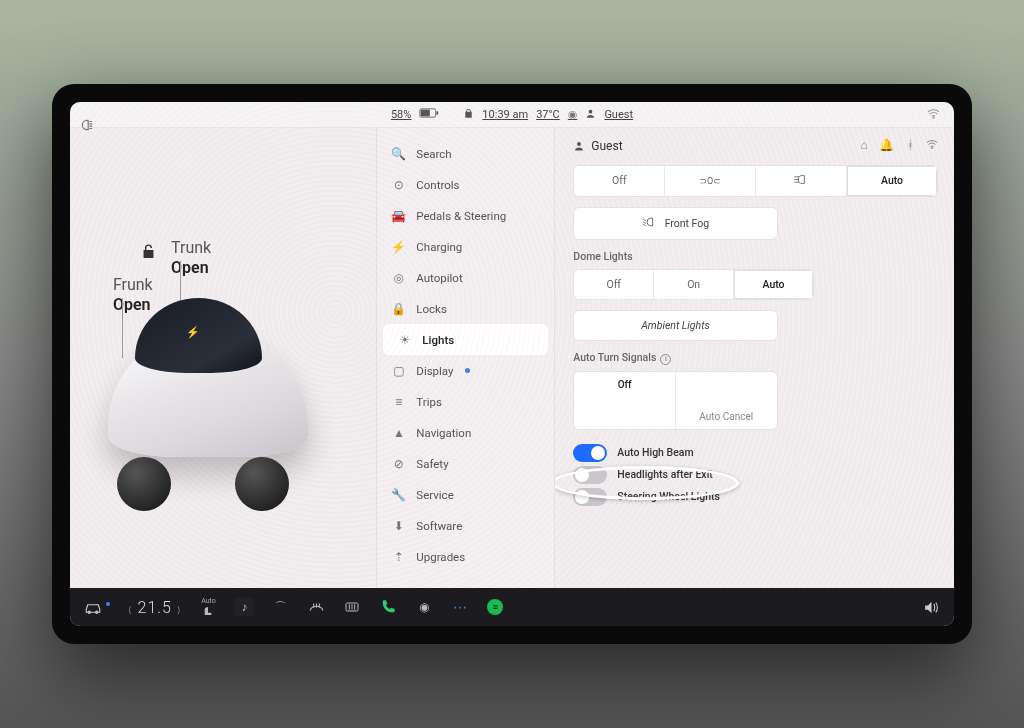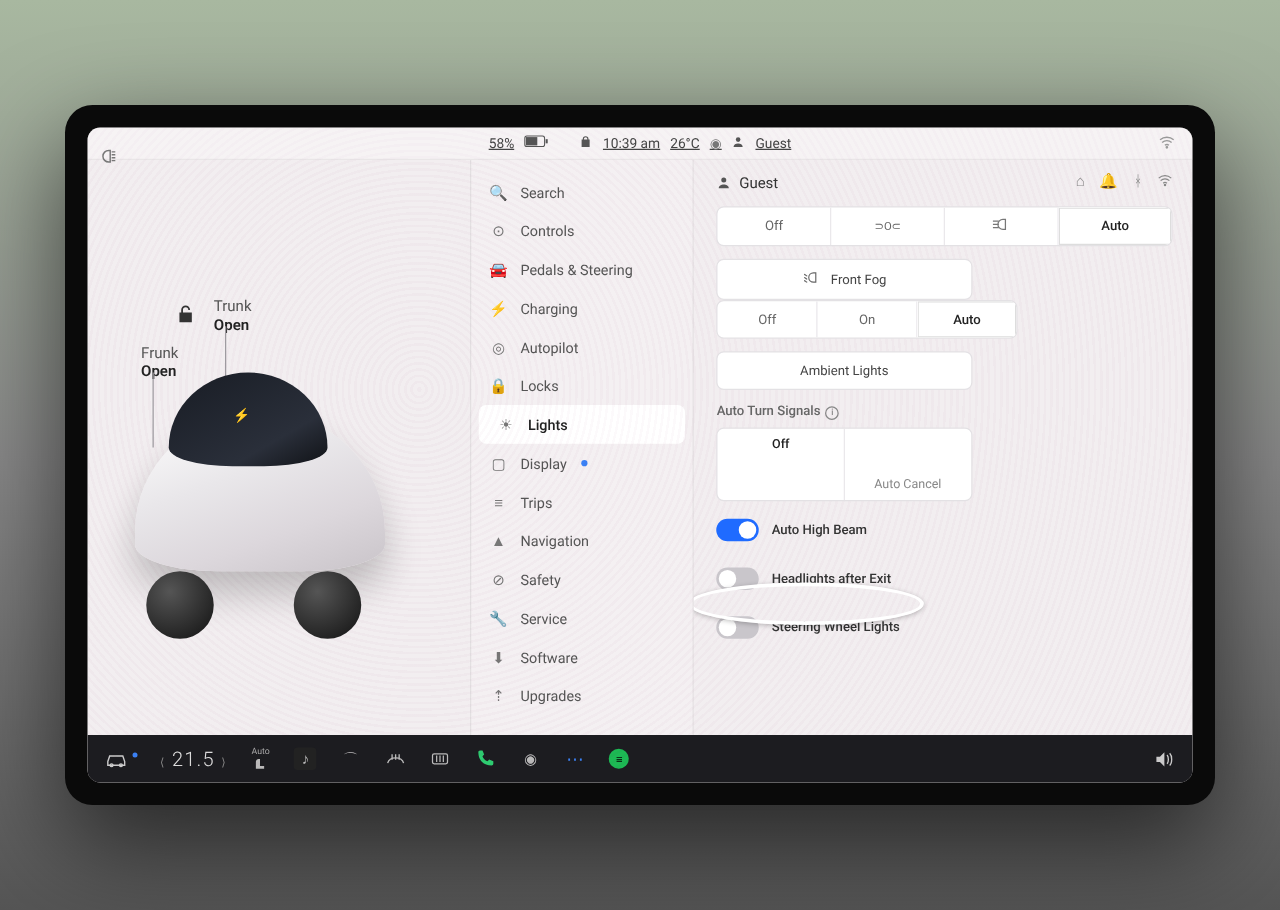--- a/index.html
+++ b/index.html
@@ -13,21 +13,21 @@
   .statusbar .right { position:absolute; right:14px;}
   .content { flex:1; display:flex; min-height:0;}
   .car-pane { flex:1.05; position:relative; border-right:1px solid rgba(0,0,0,.06);}
   .car-img { position:absolute; left:8%; top:34%; width:74%; height:48%; }
   .car-body { position:absolute; inset:0;}
   .car-shell { position:absolute; left:6%; top:20%; width:88%; height:58%; border-radius:60% 60% 40% 40%/90% 90% 20% 20%; background:linear-gradient(160deg,#fff 0%,#e9e7ea 40%,#dcd7dc 70%,#c9c4c9 100%); box-shadow:0 18px 30px rgba(0,0,0,.22);}
   .car-roof { position:absolute; left:18%; top:6%; width:56%; height:34%; border-radius:50% 50% 40% 40%/80% 80% 20% 20%; background:linear-gradient(150deg,#181c24,#2a2f3a 70%,#101216);}
   .wheel { position:absolute; width:54px; height:54px; border-radius:50%; background:radial-gradient(circle at 35% 30%,#555,#111); bottom:-6px;}
   .wheel.f { left:10%;}
   .wheel.r { left:62%;}
-  .car-label { position:absolute; font-size:12px; color:#555; line-height:1.25;}
+  .car-label { position:absolute; font-size:16px; color:#555; line-height:1.25;}
   .car-label b { color:#222; font-weight:600;}
   .label-frunk { top:32%; left:14%;}
   .label-trunk { top:24%; left:33%;}
   .lock-ic { position:absolute; top:25%; left:23%; width:17px; height:17px; color:#333;}
   .line { position:absolute; width:1px; background:#9e9ba0;}
   .settings-nav { width:178px; border-right:1px solid rgba(0,0,0,.06); padding:10px 0; overflow:hidden; background:rgba(255,255,255,.15);}
   .nav-item { display:flex; align-items:center; gap:10px; padding:8px 14px; font-size:11.5px; color:#555; cursor:pointer;}
   .nav-item .ic { width:15px; height:15px; display:flex; align-items:center; justify-content:center; color:#777; font-size:12px;}
   .nav-item.active { background:#fff; color:#222; font-weight:500; border-radius:6px; margin:0 6px;}
   .nav-item .dot { width:5px; height:5px; border-radius:50%; background:#3b82f6; margin-left:2px;}
@@ -35,21 +35,21 @@
   .detail-head { display:flex; justify-content:space-between; align-items:center; margin-bottom:12px;}
   .detail-head .prof { display:flex; align-items:center; gap:6px; font-size:12px; color:#333;}
   .head-icons { display:flex; gap:12px; color:#888; font-size:12px;}
   .section-label { font-size:10.5px; color:#666; margin:10px 0 6px; font-weight:500;}
   .seg { display:flex; background:#fff; border:1px solid #e3e1e4; border-radius:6px; overflow:hidden;}
   .seg .opt { flex:1; text-align:center; padding:8px 4px; font-size:10.5px; color:#666; border-right:1px solid #eae8eb; cursor:pointer;}
   .seg .opt:last-child { border-right:none;}
   .seg .opt.sel { background:#fff; color:#222; font-weight:500; box-shadow:inset 0 0 0 1px #ddd;}
   .seg.narrow { width:66%;}
   .btn-block { background:#fff; border:1px solid #e3e1e4; border-radius:6px; padding:8px 0; text-align:center; font-size:10.5px; color:#444; display:flex; align-items:center; justify-content:center; gap:8px;}
-  .toggle-row { display:flex; align-items:center; gap:10px; margin:21px 0;}
+  .toggle-row { display:flex; align-items:center; gap:10px; margin:4px 0;}
   .toggle { width:34px; height:18px; border-radius:10px; background:#c9c6cb; position:relative; cursor:pointer;}
   .toggle .knob { position:absolute; width:14px; height:14px; border-radius:50%; background:#fff; top:2px; left:2px; transition:.15s;}
   .toggle.on { background:#1f6bff;}
   .toggle.on .knob { left:18px;}
   .toggle-label { font-size:10.5px; color:#333; font-weight:500;}
   .circle-hl { position:absolute; border:3px solid #fff; border-radius:50%/50%; pointer-events:none; box-shadow:0 1px 4px rgba(0,0,0,.25);}
   .segpair { display:flex; background:#fff; border:1px solid #e3e1e4; border-radius:6px; overflow:hidden; width:56%;}
   .segpair .opt { flex:1; text-align:center; padding:7px 4px; font-size:10px; color:#888; border-right:1px solid #eae8eb;}
   .segpair .opt.sel { color:#222; font-weight:500;}
   .segpair .opt:last-child{border-right:none;margin-top:32px;}
@@ -87,21 +87,21 @@
               <rect x="21" y="4" width="2" height="4" fill="#555"></rect>
             </svg>
         </span>
         <span style="width:8px;"></span>
         <span>
           <svg width="11" height="11" viewBox="0 0 24 24" fill="#555">
               <path d="M17 8V7a5 5 0 0 0-10 0v1H5v13h14V8h-2zm-8-1a3 3 0 1 1 6 0v1H9V7z"></path>
             </svg>
         </span>
         <span>10:39 am</span>
-        <span>26°C</span>
+        <span>37°C</span>
         <span style="color:#777;">◉</span>
         <span>
           <svg width="11" height="11" viewBox="0 0 24 24" fill="#555">
               <circle cx="12" cy="8" r="4"></circle>
               <path d="M4 21c0-4 4-6 8-6s8 2 8 6"></path>
             </svg>
         </span>
         <span>Guest</span>
       </div>
       <div class="sb-group right">
@@ -235,28 +235,29 @@
 
         <div style="height:10px;"></div>
         <div class="btn-block" style="width:56%;">
           <span><svg width="15" height="12" viewBox="0 0 24 16" fill="none" stroke="#666" stroke-width="1.5">
                 <path d="M14 2a6 6 0 0 0 0 12h3V2h-3z"></path>
                 <path d="M2 4c2 0 2 2 4 2M2 8c2 0 2 2 4 2M2 12c2 0 2 2 4 2"></path>
               </svg></span>
           <span>Front Fog</span>
         </div>
 
+        <div class="section-label">Dome Lights</div>
         <div class="seg narrow">
           <div class="opt">Off</div>
           <div class="opt">On</div>
           <div class="opt sel">Auto</div>
         </div>
 
         <div style="height:10px;"></div>
-        <div class="btn-block" style="width:56%;">
+        <div class="btn-block" style="width:56%;font-style:italic;">
           <span>Ambient Lights</span>
         </div>
 
         <div class="section-label">
           <span>Auto Turn Signals</span><span class="info-ic">i</span>
         </div>
         <div class="segpair">
           <div class="opt sel">Off</div>
           <div class="opt">Auto Cancel</div>
         </div>

